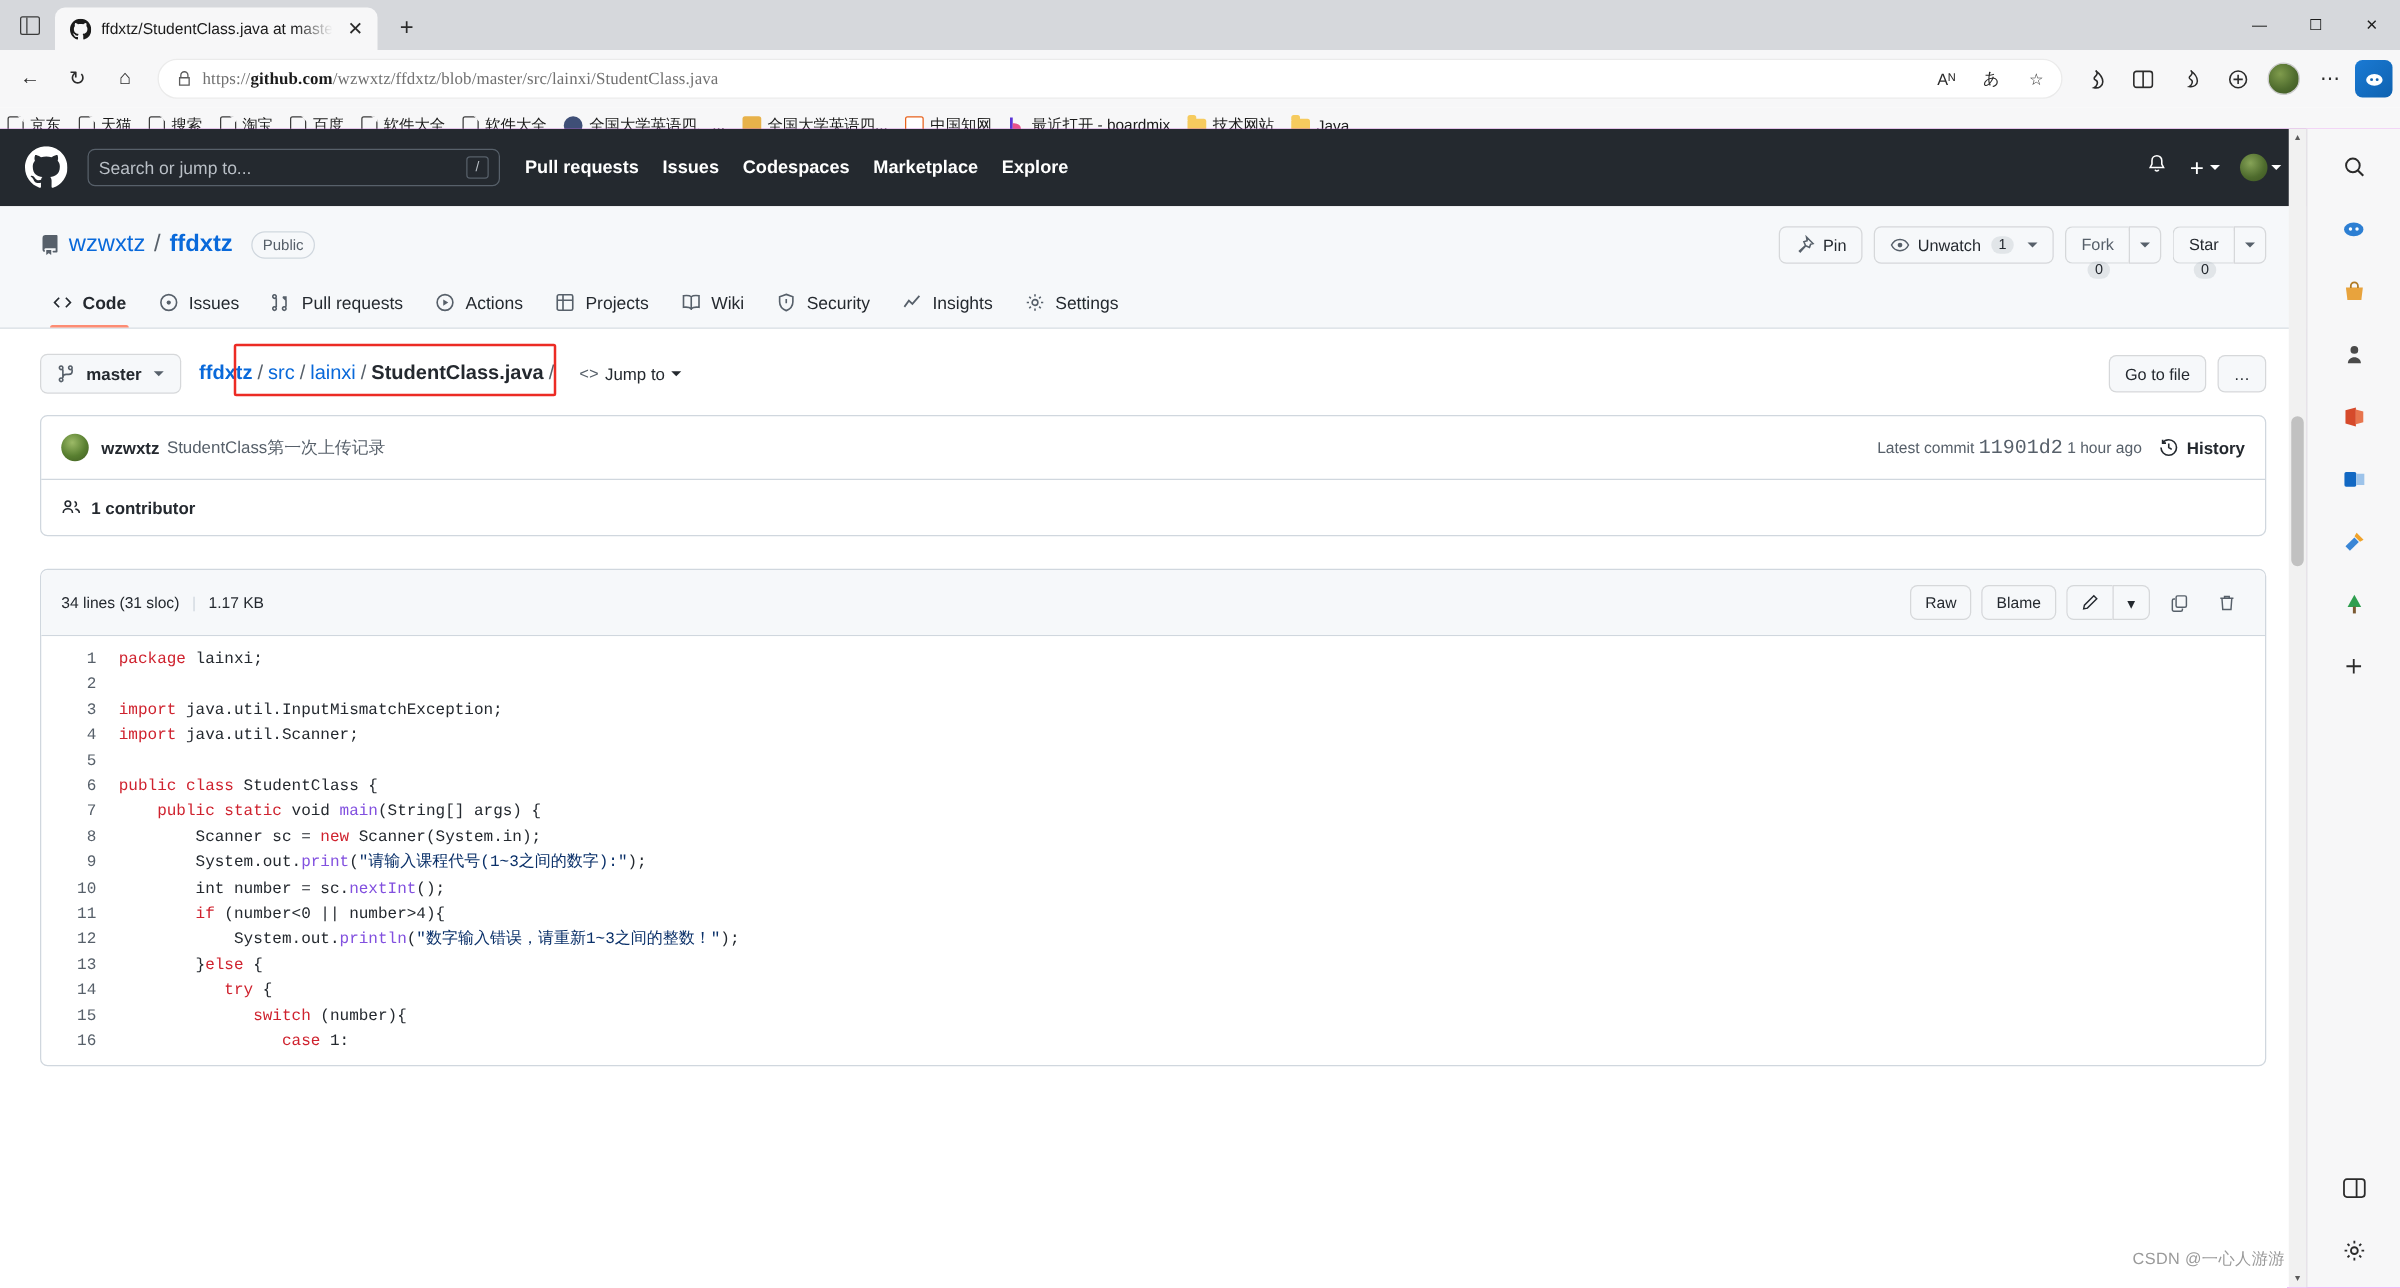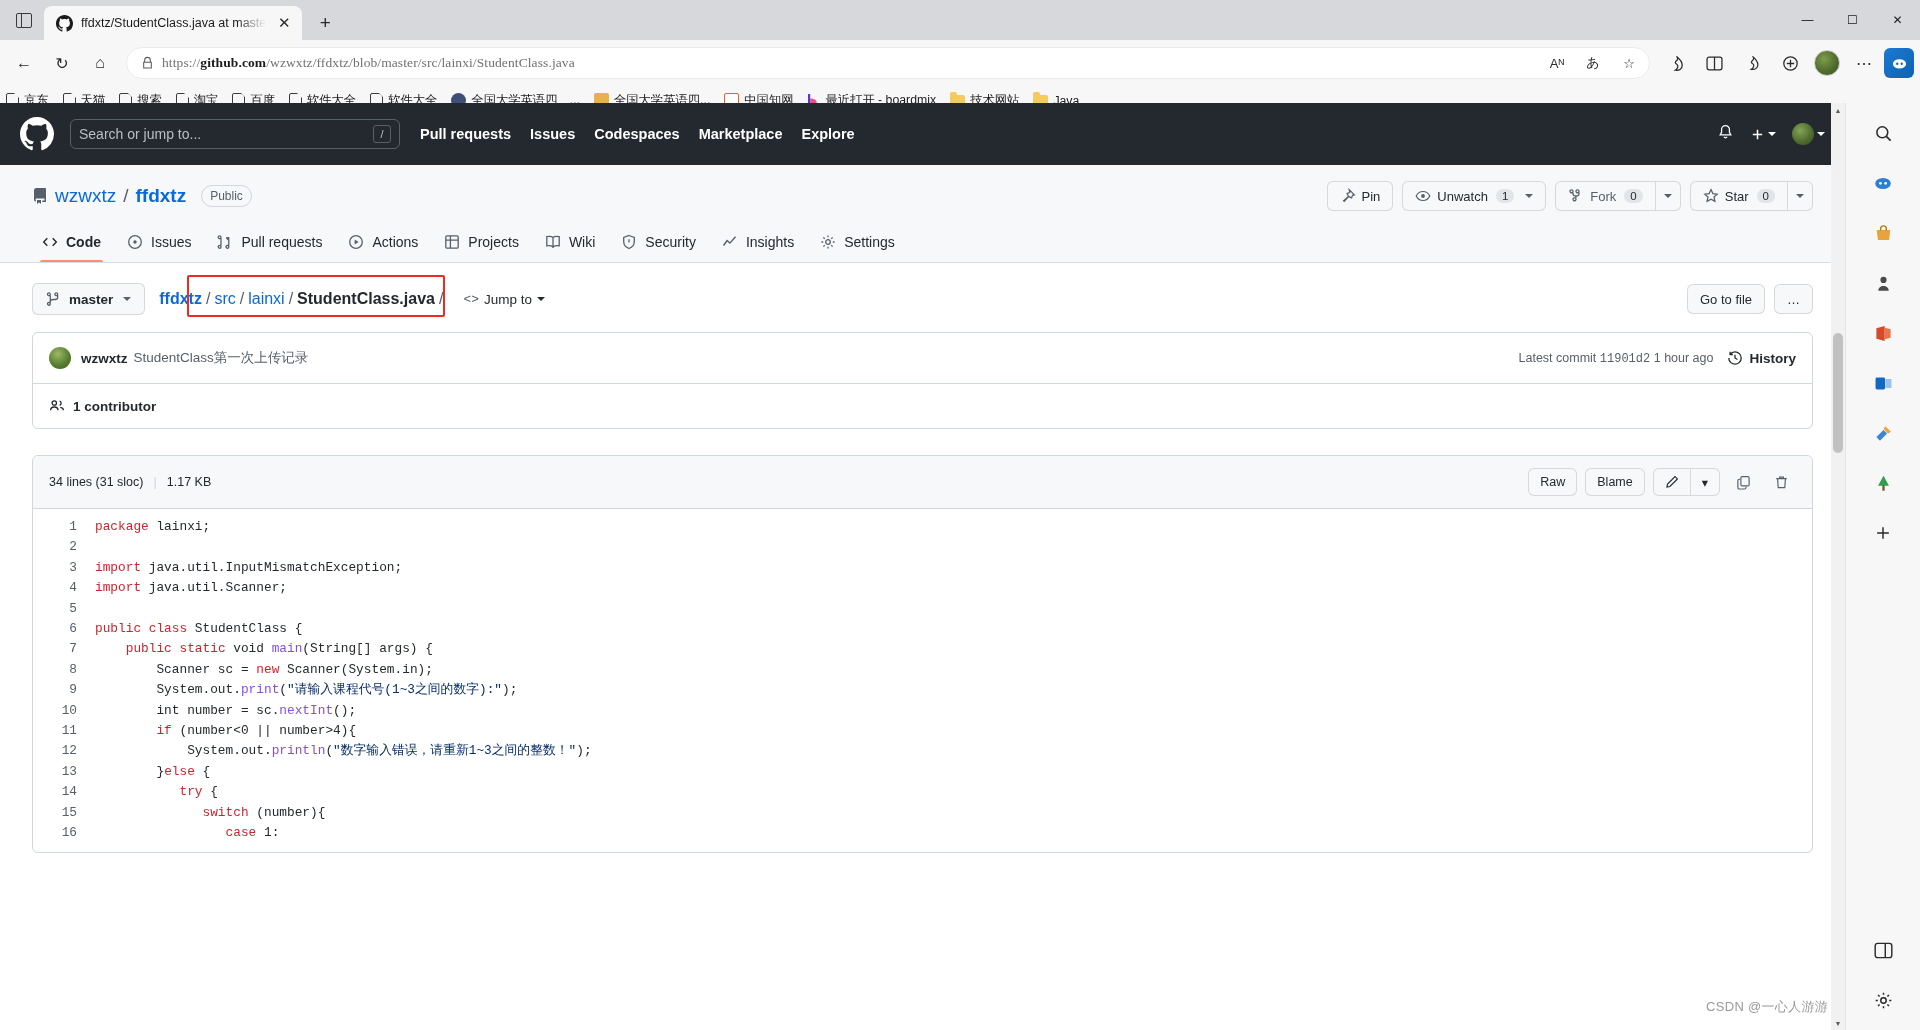--- a/index.html
+++ b/index.html
@@ -146,21 +146,21 @@
     margin-left: 8px; border: 1px solid #d0d7de; border-radius: 2em;
     font-size: 12px; color: #57606a; padding: 1px 8px; line-height: 18px;
   }
   .repo-actions { margin-left: auto; display: flex; align-items: center; gap: 9px; }
   .btn {
     border: 1px solid rgba(31,35,40,.15); background: #f6f8fa; border-radius: 6px;
     height: 30px; display: inline-flex; align-items: center; gap: 6px;
     padding: 0 12px; font-size: 13px; color: #24292f; font-weight: 500; white-space:nowrap;
   }
   .btn-group { display: inline-flex; }
-  .btn-group .btn:first-child { border-radius: 6px 0 0 6px; border-right: none; }
+  .btn-group .btn:first-child { border-radius: 6px 0 0 6px; border-right: none; flex-direction: column; }
   .btn-group .btn:last-child { border-radius: 0 6px 6px 0; padding: 0 8px; }
   .count {
     background: rgba(175,184,193,.3); border-radius: 2em; font-size: 11.5px;
     padding: 1px 6px; color: #24292f; font-weight: 500; margin-left: 2px;
   }
   .fork-lbl { color: #57606a; }
 
   .repo-tabs { display: flex; align-items: center; gap: 6px; margin-top: 15px; }
   .rtab {
     display: flex; align-items: center; gap: 8px; padding: 8px 10px 12px 10px;
@@ -198,21 +198,21 @@
   .box { border: 1px solid #d0d7de; border-radius: 6px; margin-top: 17px; background:#fff; }
   .box-row { padding: 14px 16px; display: flex; align-items: center; }
   .commit-avatar {
     width: 22px; height: 22px; border-radius: 50%; flex:none; margin-right: 10px;
     background: radial-gradient(circle at 40% 32%, #9cba67 0%, #587f30 55%, #3f5b21 100%);
   }
   .commit-author { font-size: 13.5px; font-weight: 600; color: #24292f; margin-right: 6px; }
   .commit-msg { font-size: 13.5px; color: #57606a; }
   .commit-right { margin-left: auto; display: flex; align-items: center; gap: 14px; }
   .commit-meta { font-size: 12.5px; color: #57606a; }
-  .commit-sha { font-family: "Liberation Mono", monospace; font-size: 12px; color: #57606a; }
+  .commit-sha { font-family: "Liberation Mono", monospace; font-size: 16px; color: #57606a; }
   .history { display:flex; align-items:center; gap:6px; font-size:13.5px; font-weight:600; color:#24292f; }
   .box-div { border-top: 1px solid #d0d7de; }
   .contrib { display:flex; align-items:center; gap:8px; font-size:13.5px; color:#24292f; }
   .contrib b { font-weight: 600; }
 
   
   .file-box { border: 1px solid #d0d7de; border-radius: 6px; margin-top: 26px; background:#fff; }
   .file-head {
     background: #f6f8fa; border-bottom: 1px solid #d0d7de; border-radius: 6px 6px 0 0;
     padding: 8px 16px; display: flex; align-items: center; height: 53px;

